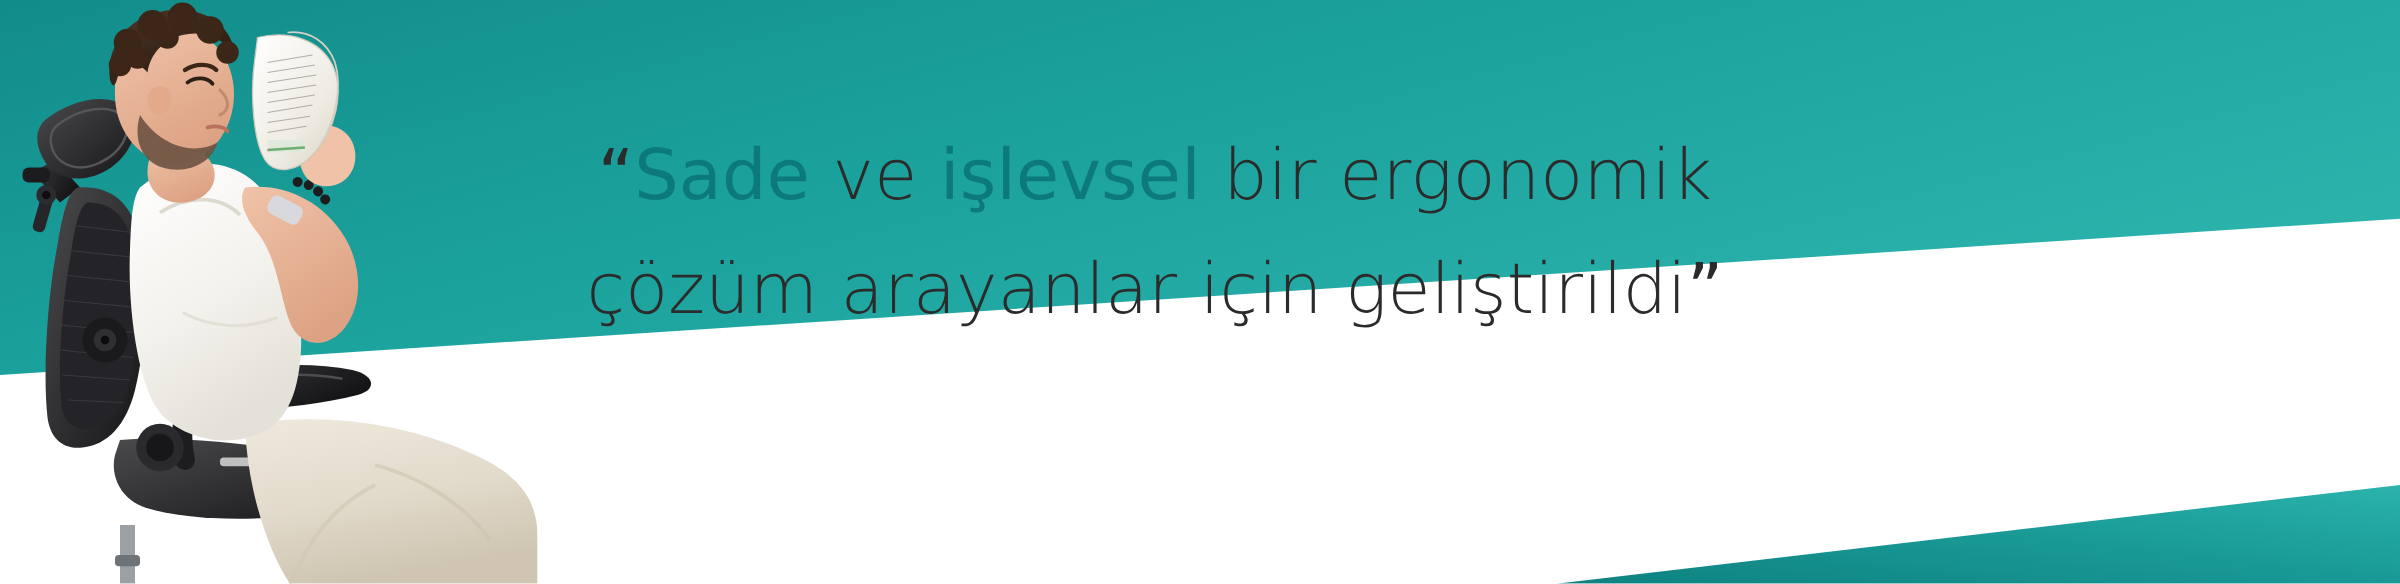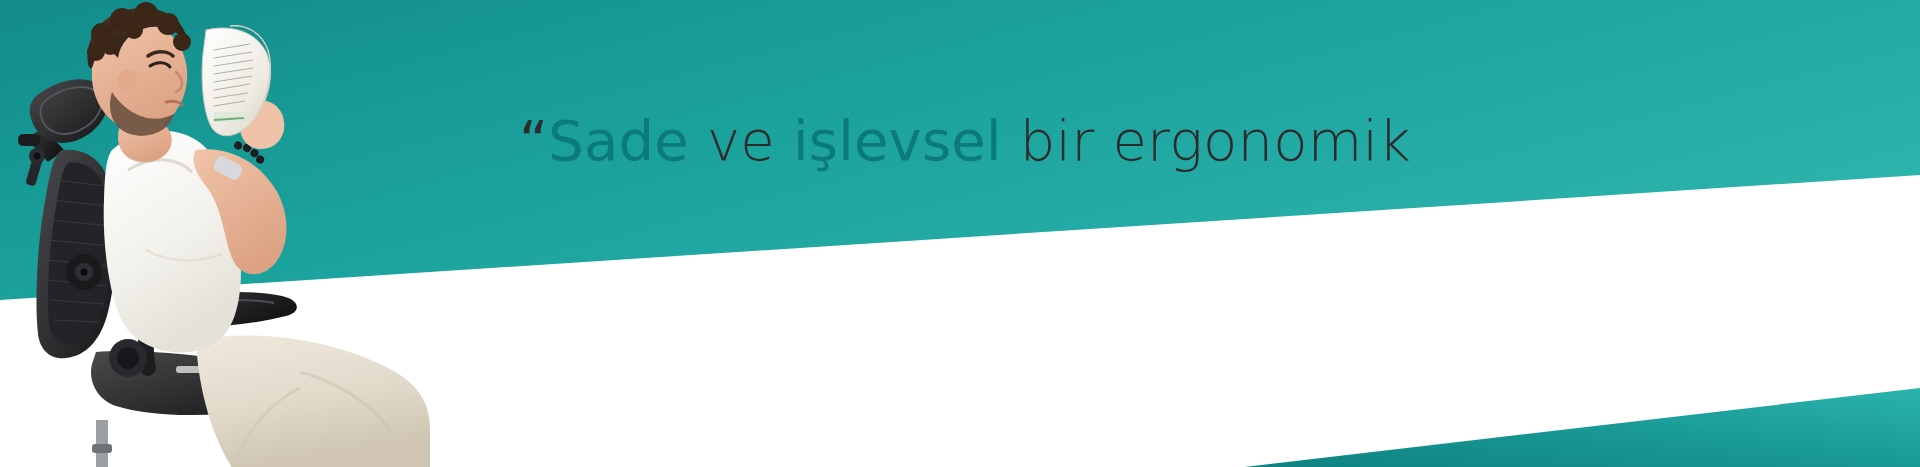--- a/index.html
+++ b/index.html
@@ -27,21 +27,21 @@
   .photo{
     position:absolute;
     left:0;top:0;
     width:430px;height:467px;
   }
   .photo svg{display:block;width:430px;height:467px;}
 
   
   .quote{
     position:absolute;
-    left:465px;
+    left:424px;
     top:96px;
     width:1000px;
     text-align:center;
     font-family:"DejaVu Sans", sans-serif;
     font-weight:300;
     color:#2b2b2b;
     letter-spacing:0.2px;
     line-height:1.62;
   }
   .quote-line{
@@ -262,15 +262,18 @@
         <rect x="214" y="112" width="30" height="10" fill="#dfe9dc"></rect>
         <path d="M214 120 L244 118" stroke="#6fae70" stroke-width="2"></path>
       </g>
     </svg>
   </div>
 
   <div class="quote">
     <span class="quote-line">
       <span class="q-mark">“</span><span class="q-accent">Sade</span><span> ve </span><span class="q-accent">işlevsel</span><span> bir ergonomik</span>
     </span>
+    <span class="quote-line">
+      <span>çözüm arayanlar için geliştirildi</span><span class="q-mark">”</span>
+    </span>
   </div>
 
 </div>
 
 </body></html>

